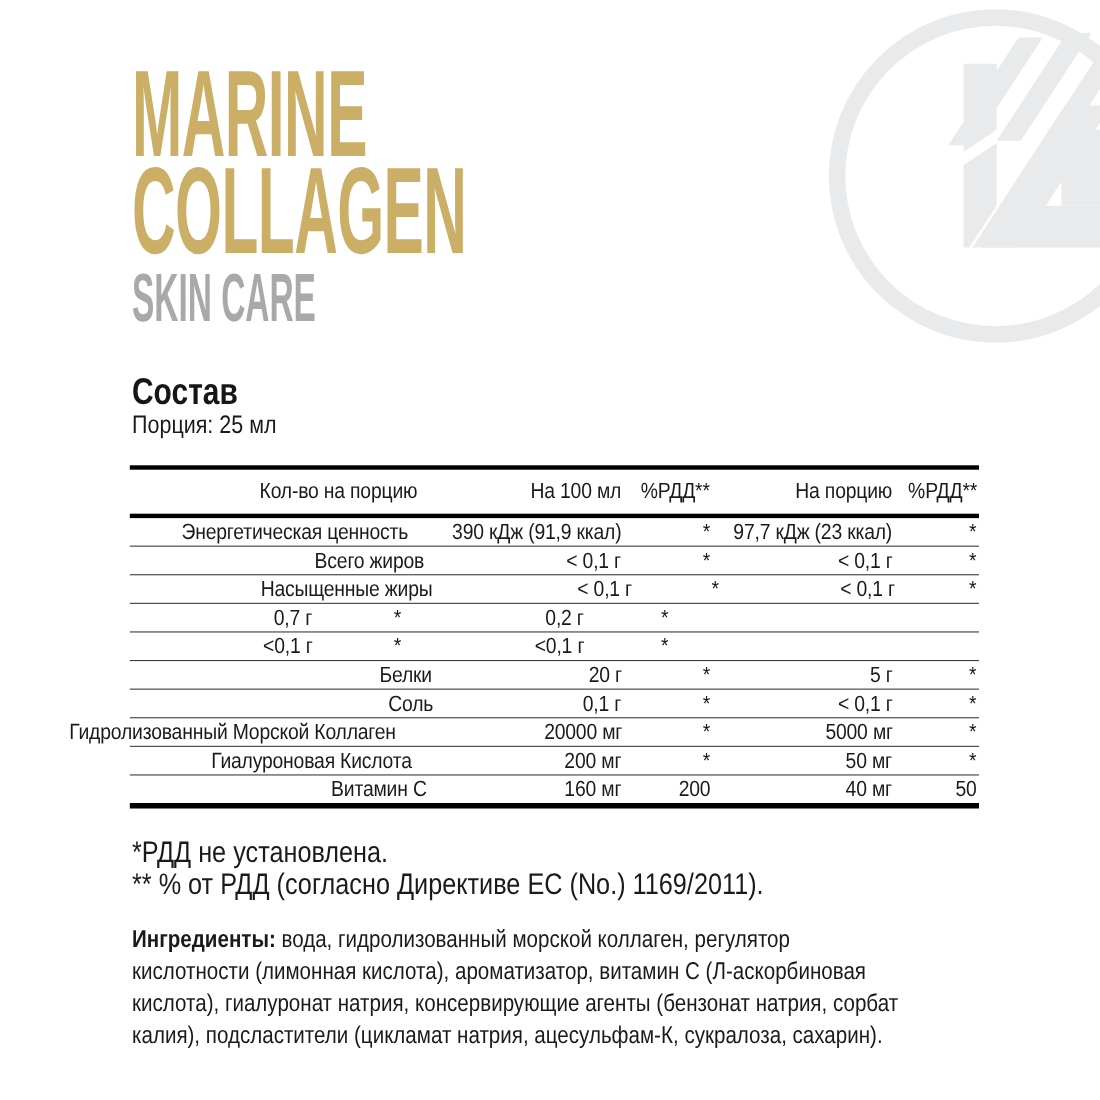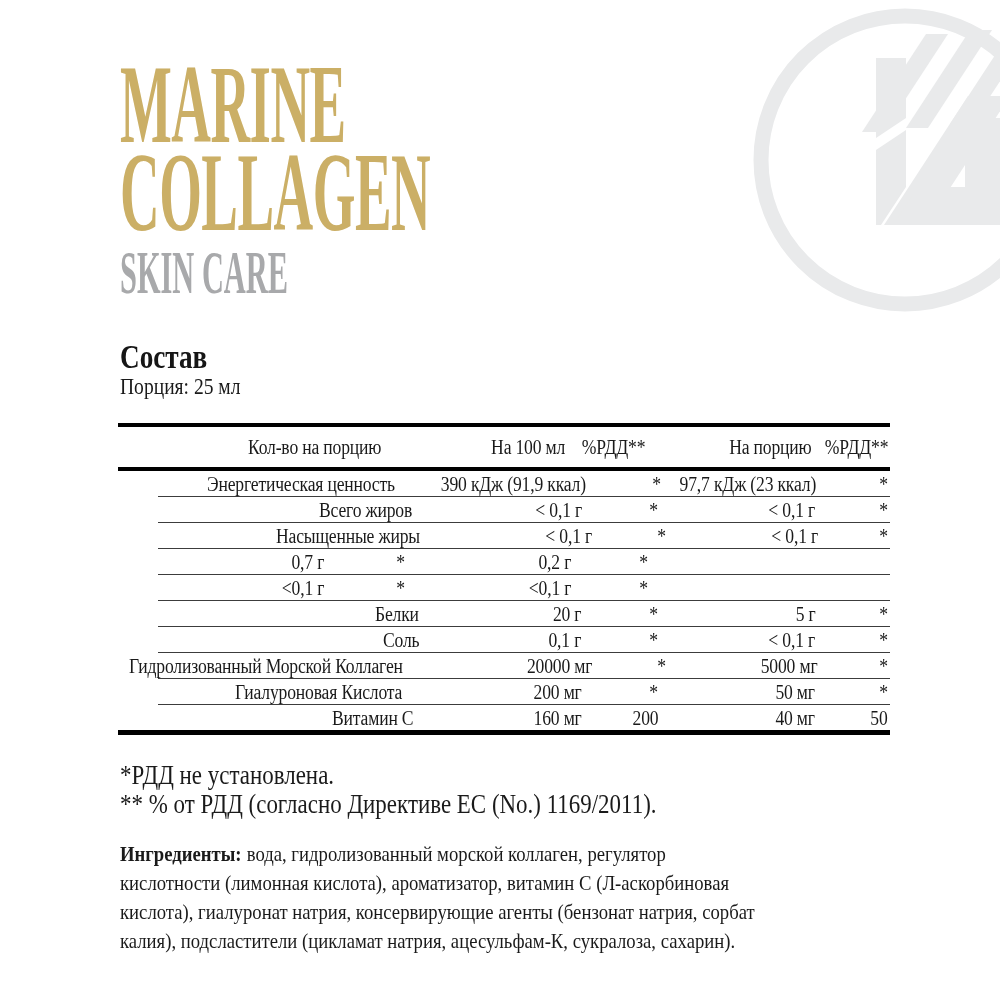--- a/index.html
+++ b/index.html
@@ -1,18 +1,18 @@
 <!DOCTYPE html>
 <html><head>
 <meta charset="utf-8">
 <style>
   html,body{margin:0;padding:0;background:#ffffff;}
   .page{
     position:relative;width:1000px;height:1000px;background:#fff;overflow:hidden;
-    font-family:Liberation Serif, serif;color:#1a1a1a;
+    font-family:Liberation Sans, sans-serif;color:#1a1a1a;
   }
   
   .watermark{position:absolute;top:0;right:0;}
 
   
   .title-line{
     position:absolute;left:120px;line-height:1;font-weight:bold;white-space:nowrap;
     transform:scaleX(0.49);transform-origin:0 0;letter-spacing:-1px;
   }
   .t1{top:48px;font-size:112px;color:#CBAF66;}
@@ -27,21 +27,21 @@
     position:absolute;left:120px;top:373px;font-size:23px;line-height:1.2;
     transform:scaleX(0.85);transform-origin:0 0;white-space:nowrap;
   }
 
   
   .nt{
     position:absolute;left:118px;top:423px;width:772px;
     border-top:4px solid #000;border-bottom:5px solid #000;
   }
   .nt-head{display:flex;height:40px;border-bottom:4px solid #000;}
-  .nt-row{display:flex;height:25px;border-top:1px solid #3c3c3c;margin-left:40px;}
+  .nt-row{display:flex;height:25px;border-top:1px solid #3c3c3c;}
   .nt-row:first-child{border-top:none;}
   .c{display:flex;align-items:center;height:100%;}
   .c>span{
     white-space:nowrap;font-size:20px;letter-spacing:-0.2px;line-height:1;
     transform:scaleX(0.88);transform-origin:100% 50%;
   }
   .c1{width:280px;justify-content:flex-end;padding-left:2px;}
   .c1>span{transform-origin:0 50%;}
   .c2{width:166px;justify-content:flex-end;text-align:center;}
   .c3{width:81px;justify-content:flex-end;}

